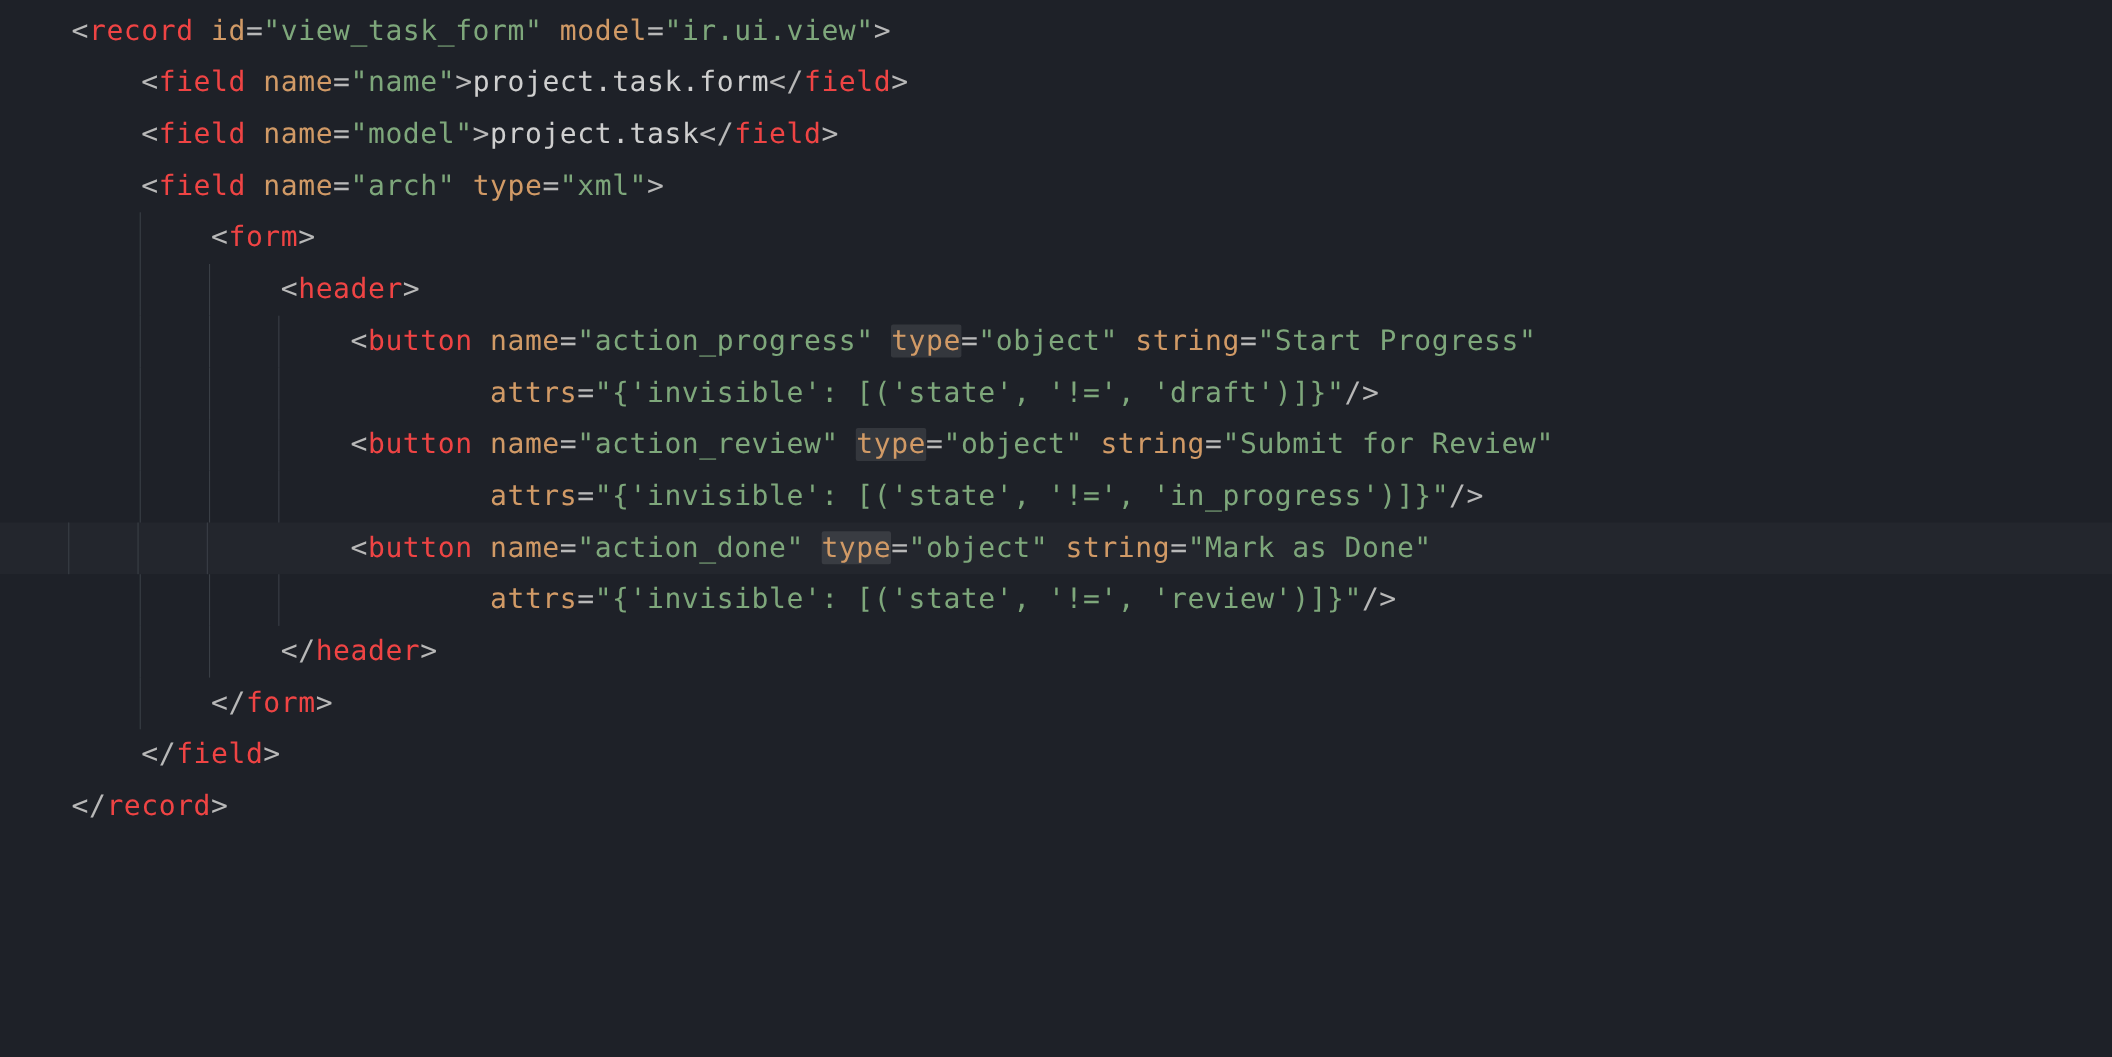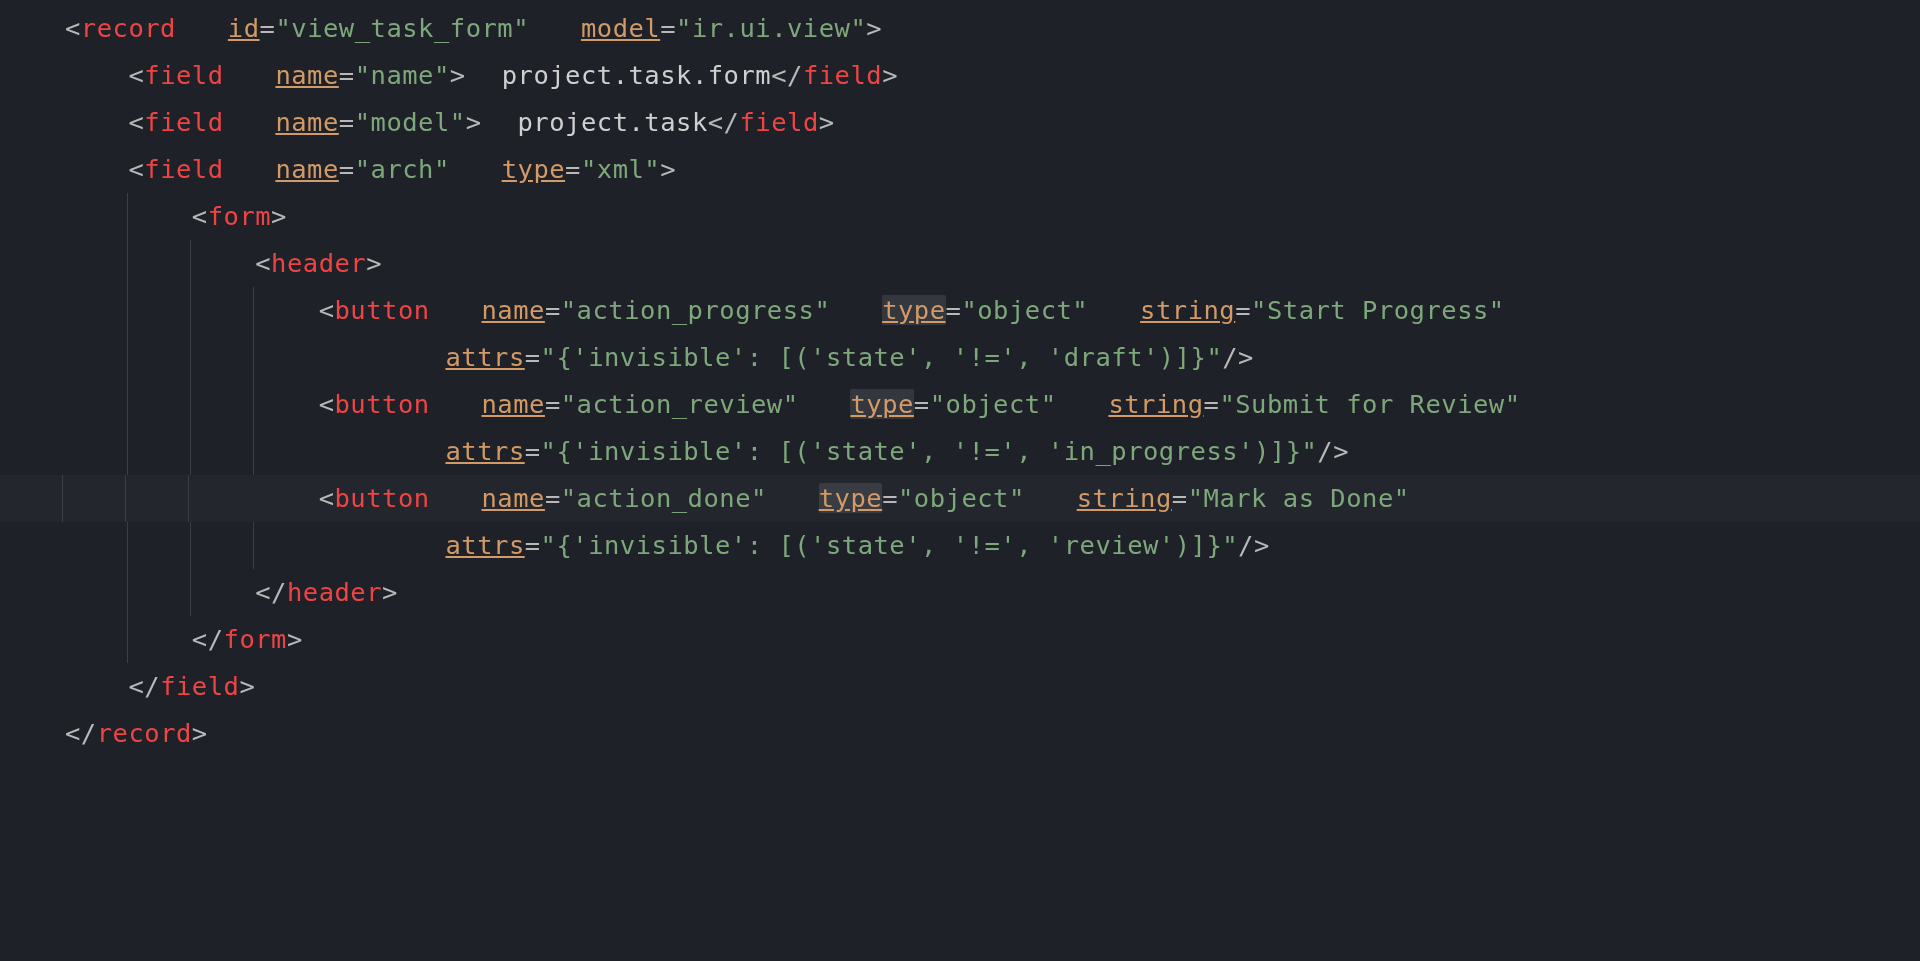--- a/index.html
+++ b/index.html
@@ -21,23 +21,23 @@
     letter-spacing: 0.5px;
   }
   .line { position: relative; }
   .line.highlight {
     background: rgba(255,255,255,0.025);
     margin-left: -65px;
     padding-left: 65px;
   }
   .punc   { color: #b8b8b8; }      
   .tag    { color: #ef4444; }      
-  .attr   { color: #d19a66; text-decoration: underline; }      
+  .attr   { color: #d19a66; }      
   .str    { color: #7ea77b; }      
-  .txt    { color: #cfcfcf; margin-left: 36px; }      
+  .txt    { color: #cfcfcf; }      
   .sel    { background: rgba(255,255,255,0.10); border-radius:2px; }
 
   
   .guides {
     position: absolute;
     left: 0; top: 0;
     pointer-events: none;
   }
   .guide { display:inline-block; width: 62px; border-left: 1px solid #3a3f46; height: 47px; vertical-align: top;}
   .guide.first { border-left: none; }

